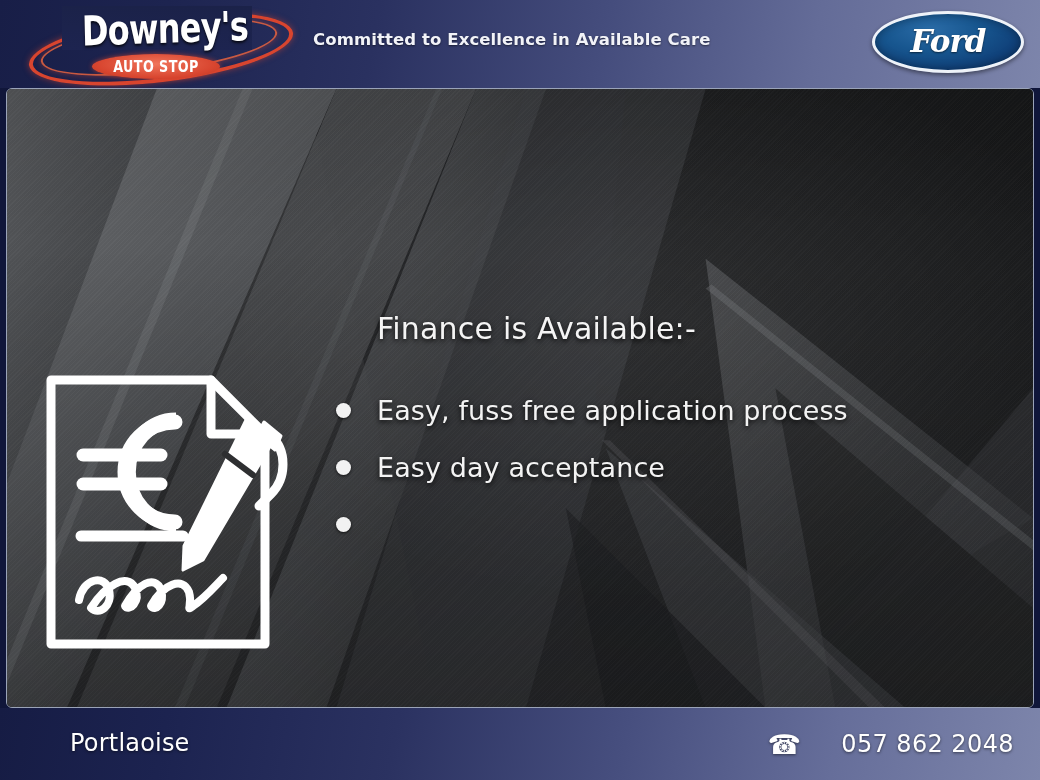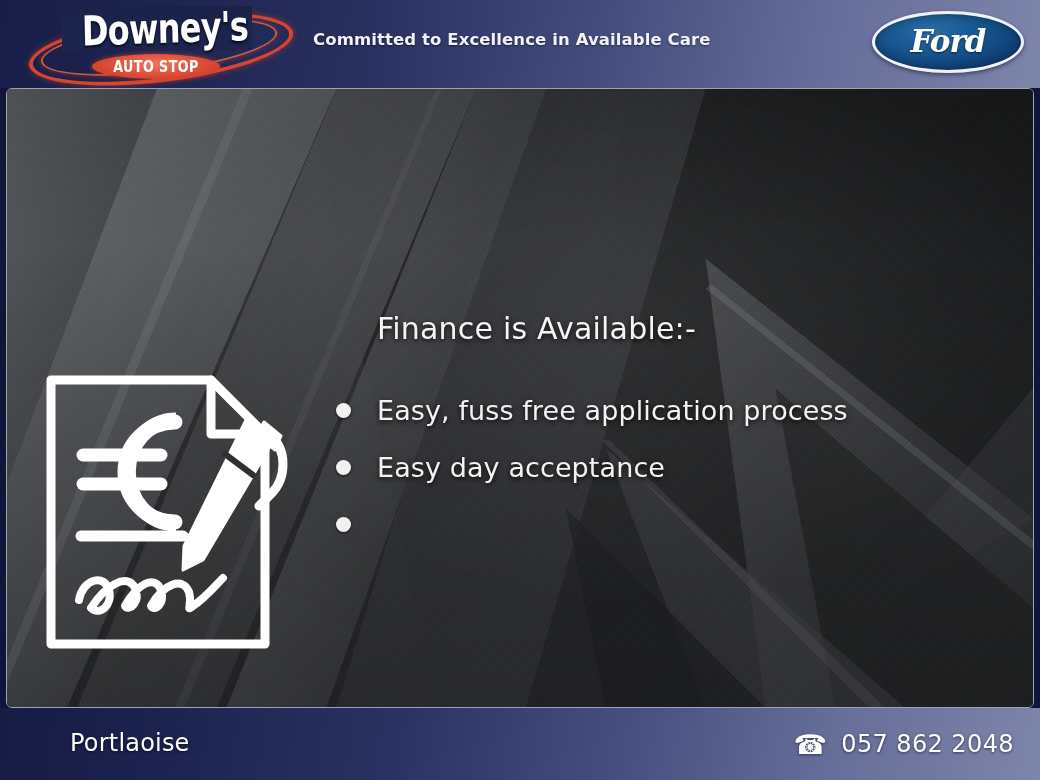--- a/index.html
+++ b/index.html
@@ -272,20 +272,21 @@
     text-shadow: 0 1px 3px rgba(0,0,0,.5);
   }
   .phone-num {
     font-family: "DejaVu Sans", sans-serif;
     font-size: 24px;
     font-weight: 400;
     color: #ffffff;
     letter-spacing: .4px;
     text-shadow: 0 1px 3px rgba(0,0,0,.55);
     white-space: nowrap;
+    margin-left: 26px;
   }
 </style>
 </head>
 <body>
 
 <div class="stage">
 
   <div class="header">
 
     <div class="logo-block">

